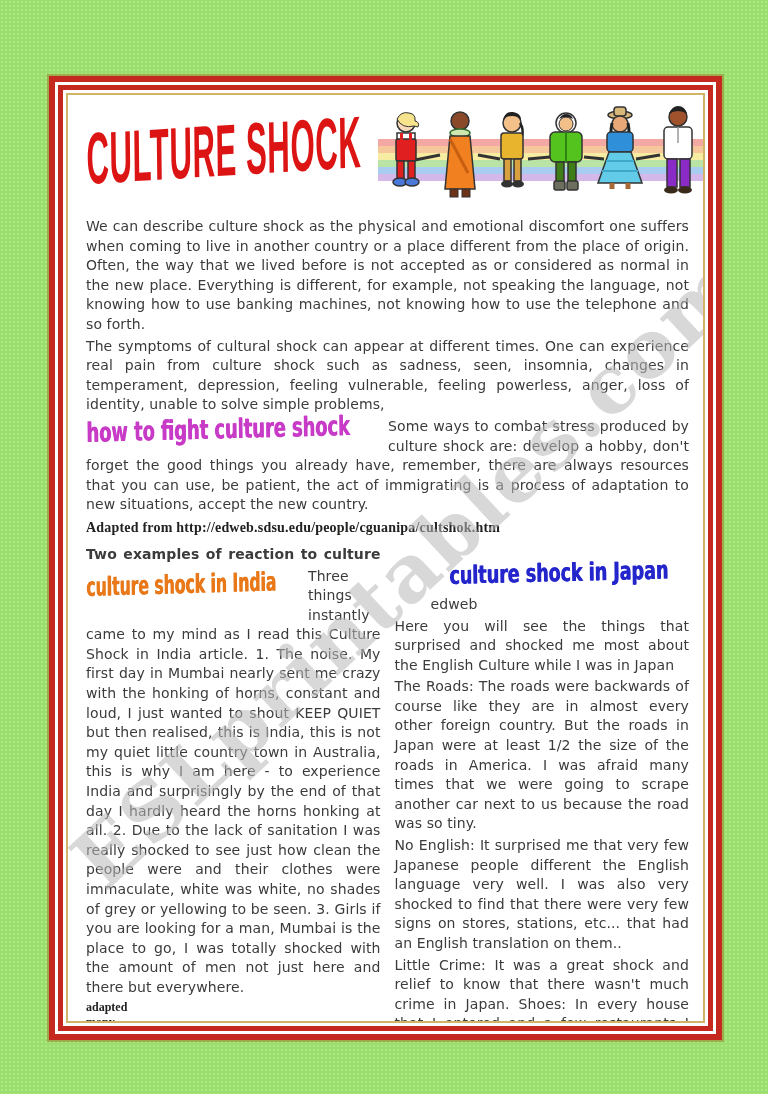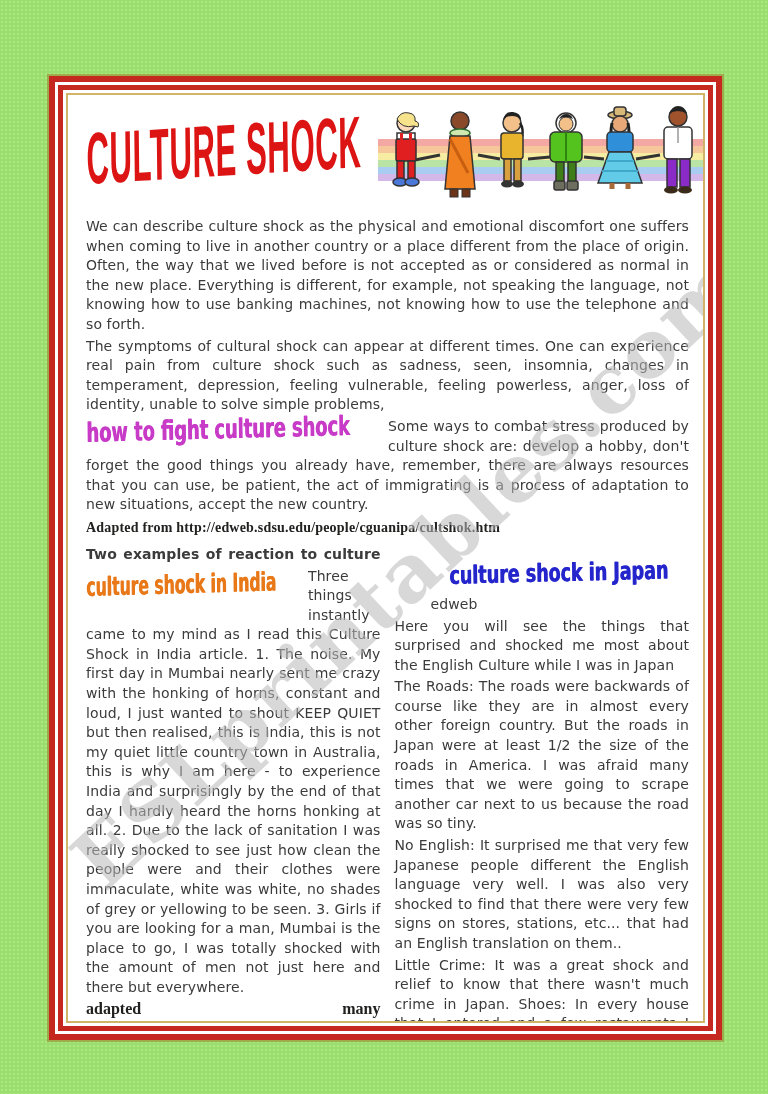--- a/index.html
+++ b/index.html
@@ -53,21 +53,21 @@
   .lead-line{text-align:justify;text-align-last:justify;font-weight:bold;}
   .india-h{float:left;width:216px;height:36px;margin:5px 6px 0 0;}
   .india-h .h-cond{font-size:26px;color:#e87818;transform:scaleX(.60) rotate(-1deg);
     text-shadow:1px 0 0 #e87818;}
   .japan-h{float:right;width:240px;height:30px;margin:16px 0 4px 4px;}
   .japan-h .h-cond{font-size:25px;color:#2525cc;transform:scaleX(.70) rotate(-1deg);
     text-shadow:1px 0 0 #2525cc;}
   .shock-word{padding-left:36px;text-align:left;}
   .sig-line{text-align:left;margin-top:2px;}
   .adapted-line{display:flex;justify-content:space-between;
-    font-family:"Liberation Serif", serif;font-weight:bold;font-size:16px;color:#21211f;}
+    font-family:"Liberation Serif", serif;font-weight:bold;font-size:12px;color:#21211f;flex-direction:column;}
   .src-link{
     font-family:"Liberation Serif", serif;font-weight:bold;font-size:10.5px;
     color:#2b3daa;text-decoration:underline;word-break:break-all;line-height:1.4;
     display:inline-block;
   }
   .jp-p{margin-top:6px;}
 </style>
 </head>
 <body>
 

